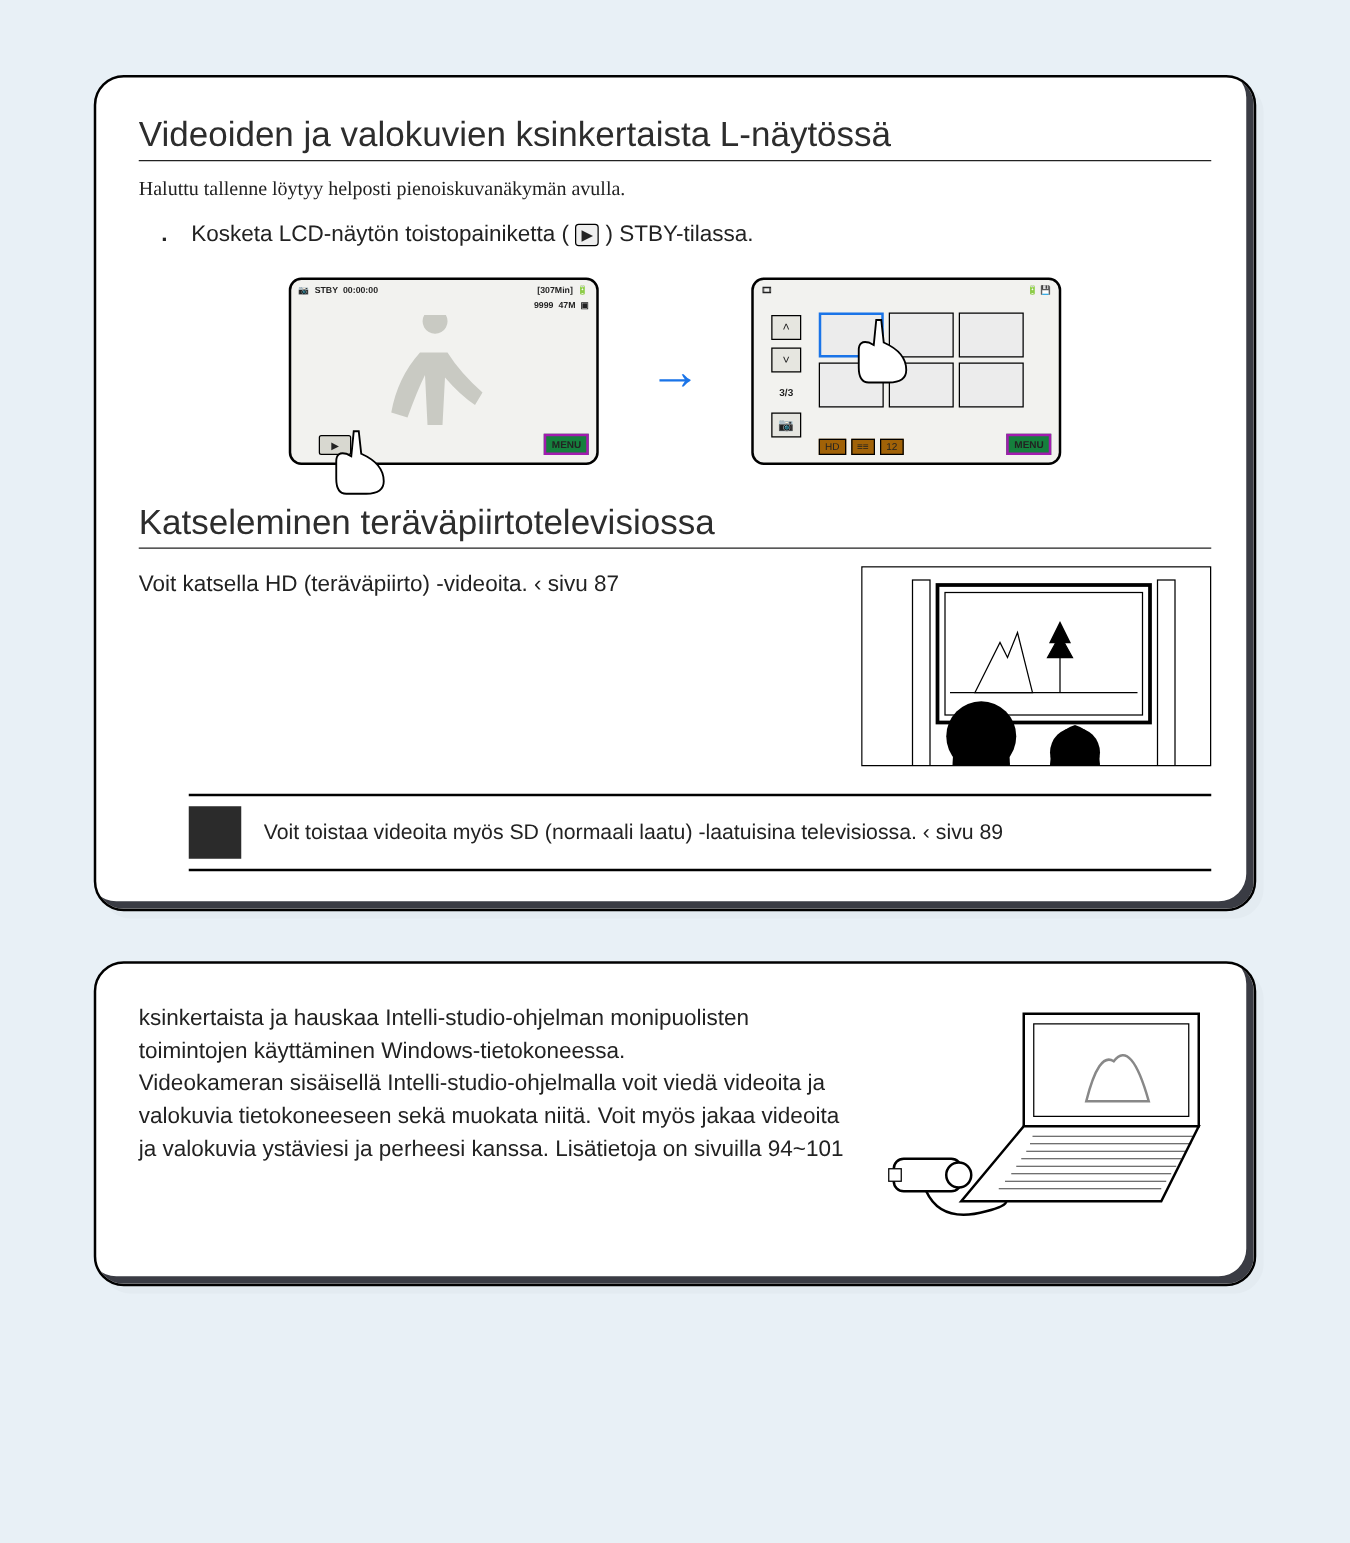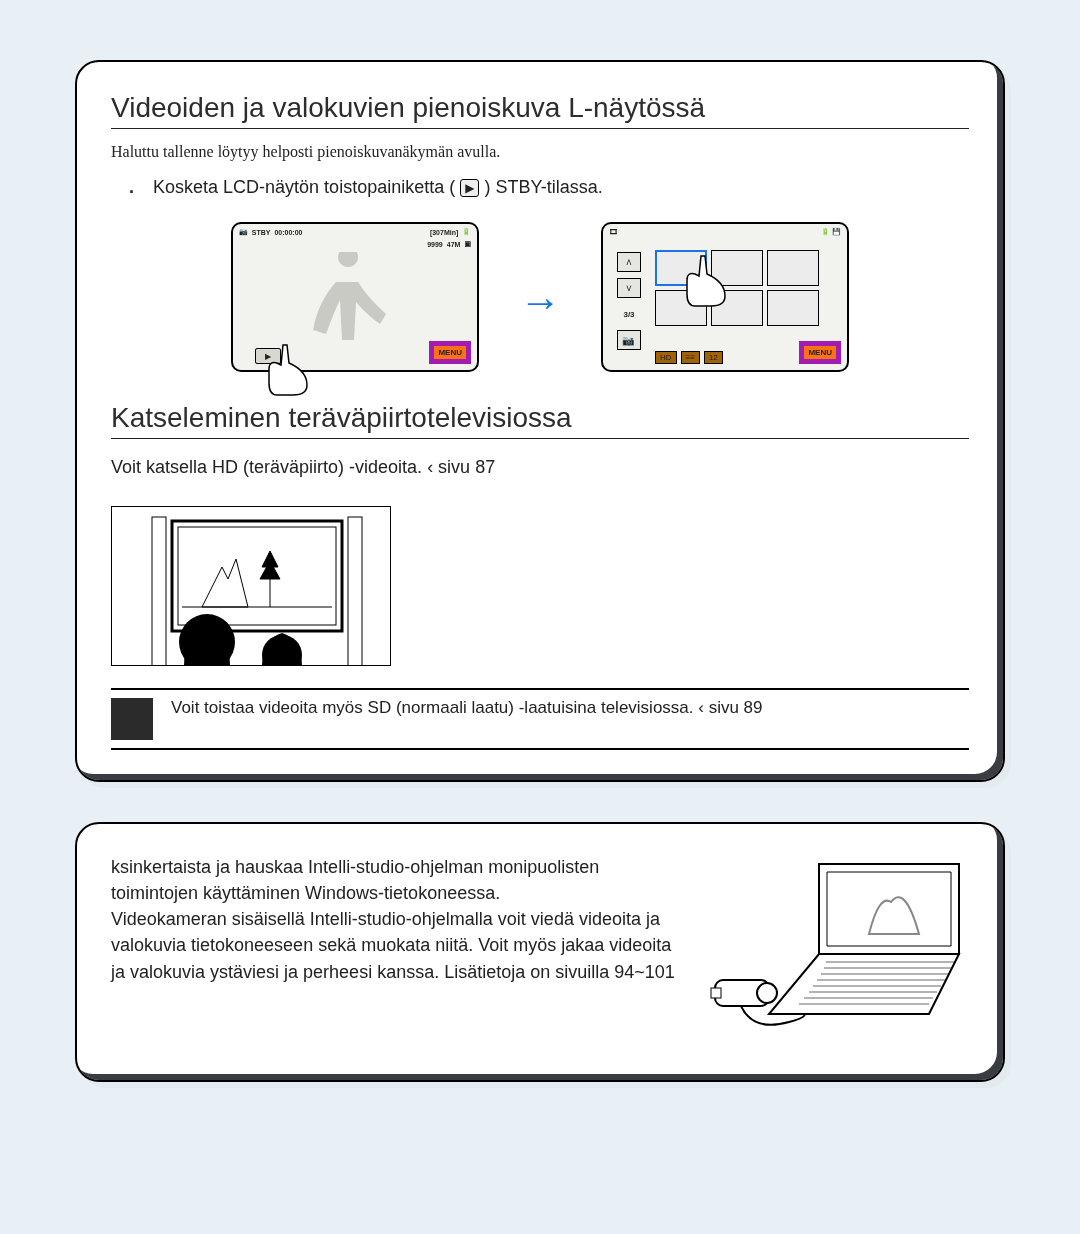--- a/index.html
+++ b/index.html
@@ -55,21 +55,21 @@
     background: #f2f2ef;
     position: relative;
     overflow: visible;
   }
   .screen .topstat {
     font-size: 7px; font-weight: bold; padding: 4px 6px;
     display: flex; gap: 4px; align-items: center;
   }
   .screen .menu-btn {
     position: absolute; bottom: 6px; right: 6px;
-    background: #f97316; border: 5px solid #a21caf;
+    background: #15803d; border: 2px solid #a21caf;
     font-size: 8px; font-weight: bold; padding: 2px 4px;
   }
   .screen1 .play-btn {
     position: absolute; bottom: 6px; left: 22px;
     width: 26px; height: 16px; background:#d8d8d0;
     border:1px solid #000; border-radius:2px;
     display:flex; align-items:center; justify-content:center;
     font-size: 8px;
   }
   .screen1 .silhouette {
@@ -96,39 +96,39 @@
     position: absolute; left: 14px; top: 28px;
     display: flex; flex-direction: column; gap: 6px;
     font-size: 10px;
   }
   .screen2 .nav div { border:1px solid #000; background:#e6e6e0; width:24px; height:20px; display:flex;align-items:center;justify-content:center;}
   .screen2 .toolbar {
     position: absolute; bottom: 6px; left: 52px;
     display: flex; gap: 4px;
   }
   .screen2 .toolbar span { border:1px solid #000; font-size:8px; padding:1px 4px; background:#a16207;}
-  .hd-row { display: flex; justify-content: space-between; align-items: flex-start; gap: 28px; flex-direction: column; }
+  .hd-row { display: flex; justify-content: space-between; align-items: flex-start; gap: 12px; }
   .hd-row p { font-size: 18px; margin-top: 4px; }
   .tv-illus { border: 1px solid #000; width: 280px; height: 160px; background: #fff; flex-shrink: 0; position: relative; overflow: hidden; }
-  .note-box { border-top: 2px solid #000; border-bottom: 2px solid #000; display: flex; align-items: flex-start; gap: 18px; padding: 8px 0; margin-top: 22px;}
+  .note-box { border-top: 2px solid #000; border-bottom: 2px solid #000; display: flex; align-items: center; gap: 18px; padding: 8px 0; margin-top: 22px; margin-left: 40px;}
   .note-ico { width: 42px; height: 42px; background: #2b2b2b; flex-shrink: 0; display:flex;align-items:flex-end;justify-content:center;color:#888;font-size:7px;}
   .note-box p { font-size: 17px; }
   .card2 { min-height: 260px; }
   .card2-inner { display: flex; gap: 30px; align-items: flex-start; }
   .card2-txt { flex: 1; font-size: 18px; line-height: 1.45; }
   .card2-txt .lead { margin-bottom: 0; }
   .laptop-illus { width: 260px; height: 180px; flex-shrink: 0; position: relative; }
   .icon-inline { display:inline-block; border:1px solid #000; border-radius:3px; padding:0 4px; font-size:12px; line-height:16px; vertical-align:middle; background:#eee;}
   .tiny { font-size:10px; vertical-align:middle;}
 </style>
 </head>
 <body>
 
 <div class="card">
-  <h2>Videoiden ja valokuvien pienoiskuva L-näytössä</h2>
+  <h2>Videoiden ja valokuvien ksinkertaista L-näytössä</h2>
   <p class="intro">Haluttu tallenne löytyy helposti pienoiskuvanäkymän avulla.</p>
   <ul class="steps">
     <li>
       <span>Kosketa LCD-näytön toistopainiketta (</span>
       <span class="icon-inline">▶</span>
       <span>) STBY-tilassa.</span>
     </li>
   </ul>
 
   <div class="figrow">

